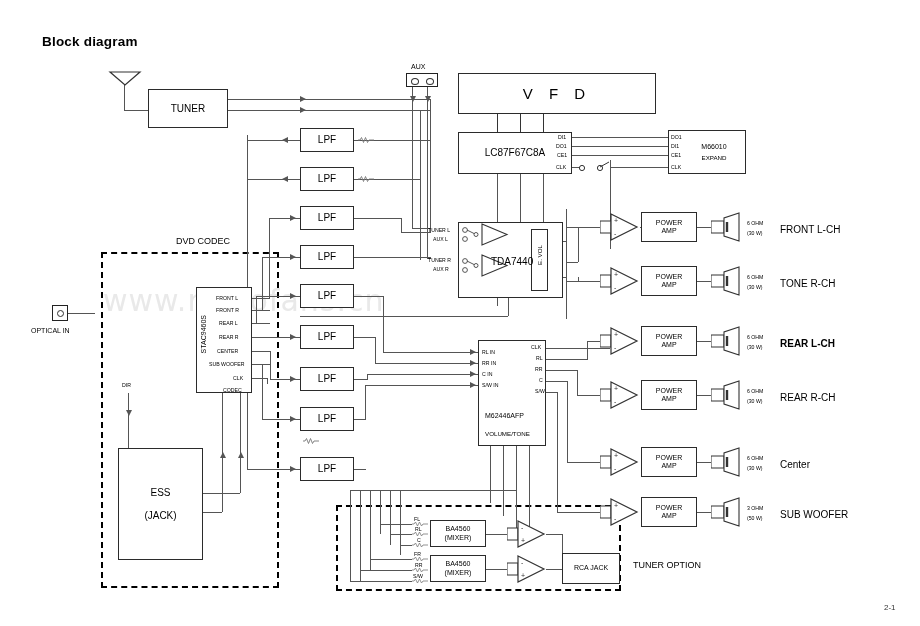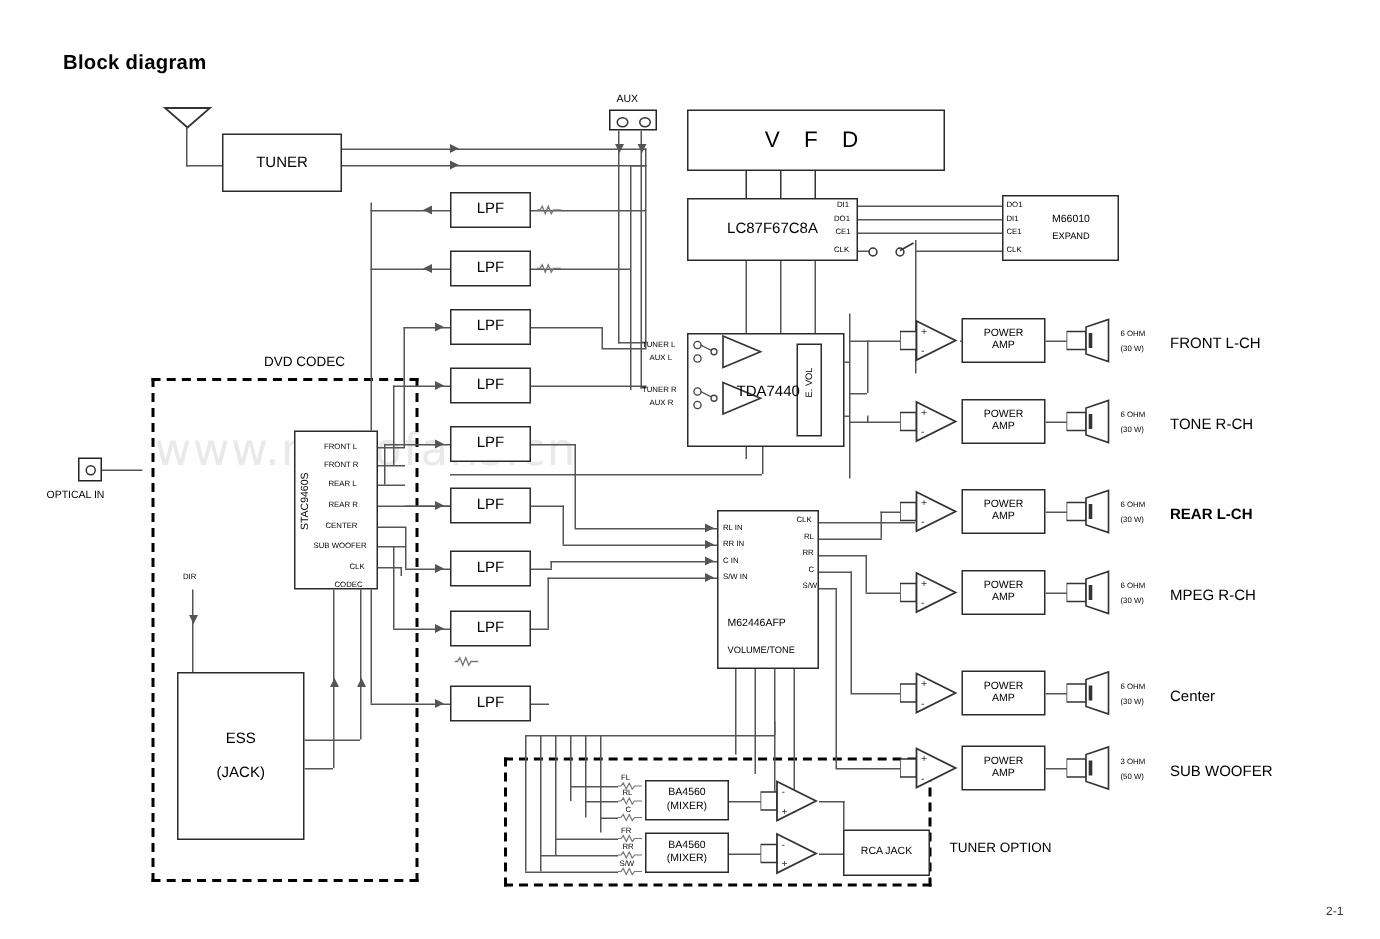--- a/index.html
+++ b/index.html
@@ -166,21 +166,21 @@
       </svg>
   </div>
   <div class="arw" style="left:424px;top:96px;">
     <svg width="8" height="8" viewBox="0 0 8 8">
         <polygon points="1,0 7,0 4,6" fill="#555"></polygon>
       </svg>
   </div>
   <div class="wire h" style="left:412px;top:228px;width:19px;"></div>
   <div class="wire h" style="left:427px;top:258px;width:4px;"></div>
 
-  <div class="box t15" style="left:458px;top:73px;width:172px;height:41px;">
+  <div class="box t15" style="left:458px;top:73px;width:198px;height:41px;">
     <span>V F D</span>
   </div>
   <div class="wire v dk" style="left:497px;top:114px;height:18px;"></div>
   <div class="wire v dk" style="left:520px;top:114px;height:18px;"></div>
   <div class="wire v dk" style="left:543px;top:114px;height:18px;"></div>
 
   <div class="box t8" style="left:458px;top:132px;width:114px;height:42px;">
     <span>LC87F67C8A</span>
   </div>
   <div class="lbl t5" style="left:558px;top:134px;">DI1</div>
@@ -612,21 +612,21 @@
   <div class="wire h" style="left:697px;top:395px;width:15px;"></div>
   <div class="spk" style="left:711px;top:380px;">
     <svg width="32" height="30" viewBox="0 0 32 30">
       <rect x="0" y="9" width="13" height="12" fill="#fff" stroke="#333" stroke-width="1"></rect>
       <polygon points="13,6 13,24 28,29 28,1" fill="#fff" stroke="#333" stroke-width="1.1"></polygon>
       <line x1="16" y1="10" x2="16" y2="20" stroke="#333" stroke-width="2.4"></line>
     </svg>
   </div>
   <div class="lbl t5" style="left:747px;top:388px;">6 OHM</div>
   <div class="lbl t5" style="left:747px;top:398px;">(30 W)</div>
-  <div class="lbl t8" style="left:780px;top:392px;">MPEG R-CH</div>
+  <div class="lbl t8" style="left:780px;top:392px;">REAR R-CH</div>
 
   <div class="ampwrap" style="left:600px;top:447px;">
     <svg width="40" height="30" viewBox="0 0 40 30">
       <rect x="0" y="9" width="11" height="12" fill="#fff" stroke="#333" stroke-width="1"></rect>
       <polygon points="11,2 37,15 11,28" fill="#fff" stroke="#333" stroke-width="1.2"></polygon>
       <text x="14" y="11" font-size="7" fill="#333" font-family="sans-serif">+</text>
       <text x="14" y="24" font-size="7" fill="#333" font-family="sans-serif">-</text>
     </svg>
   </div>
   <div class="box" style="left:641px;top:447px;width:56px;height:30px;">

